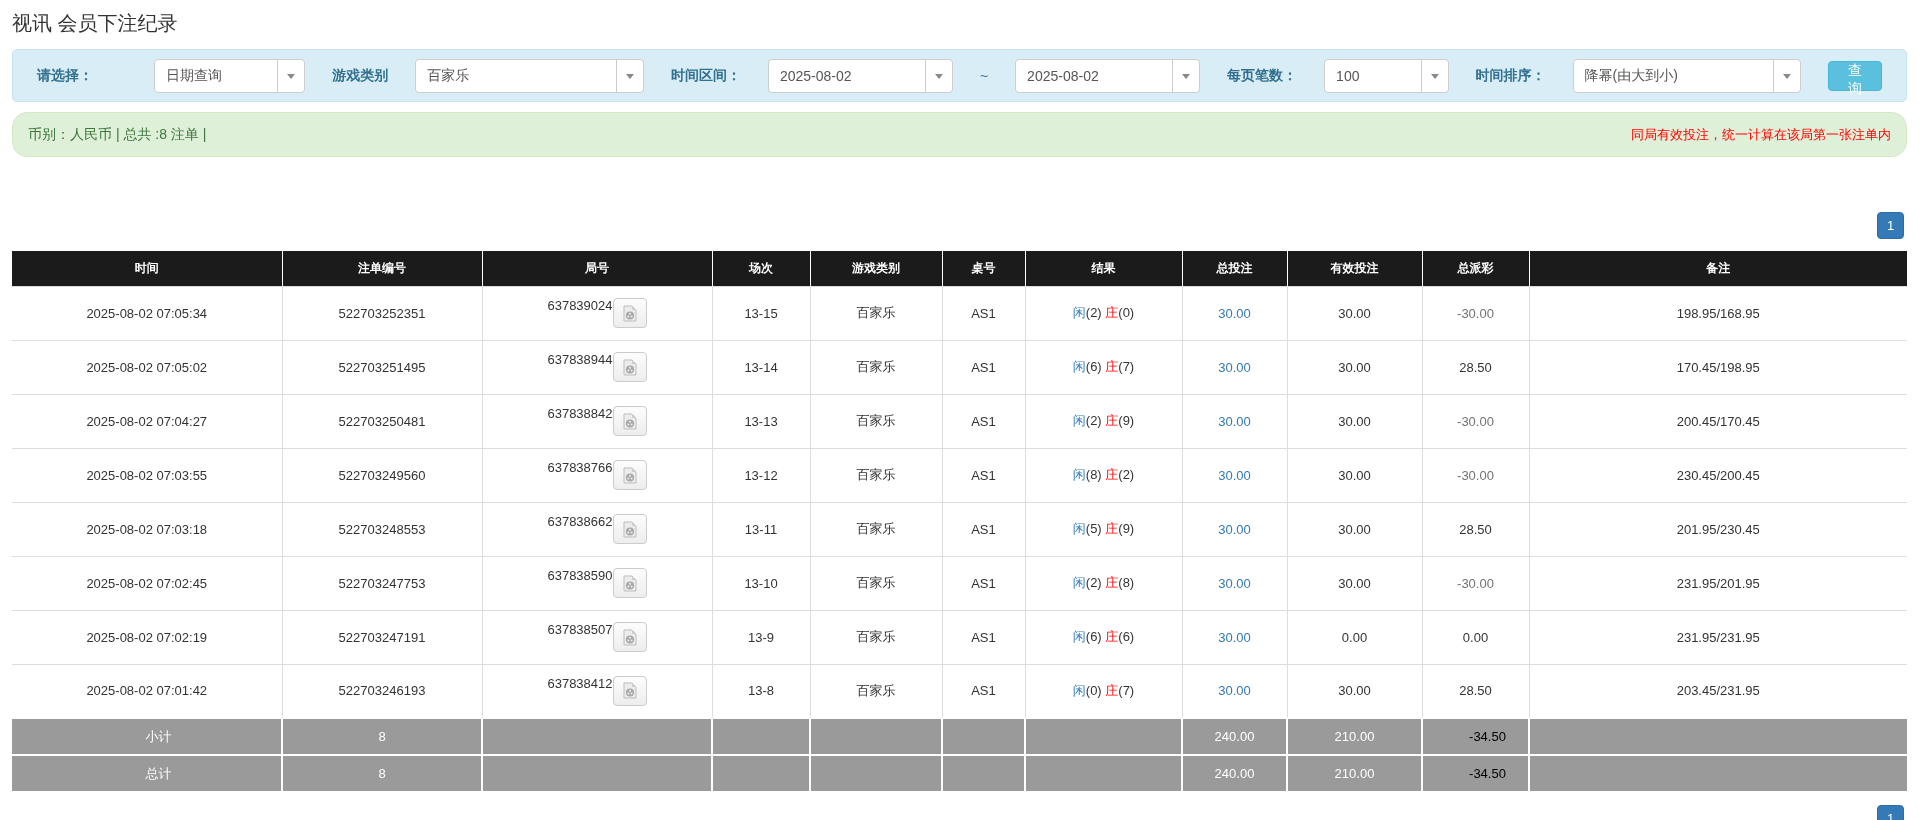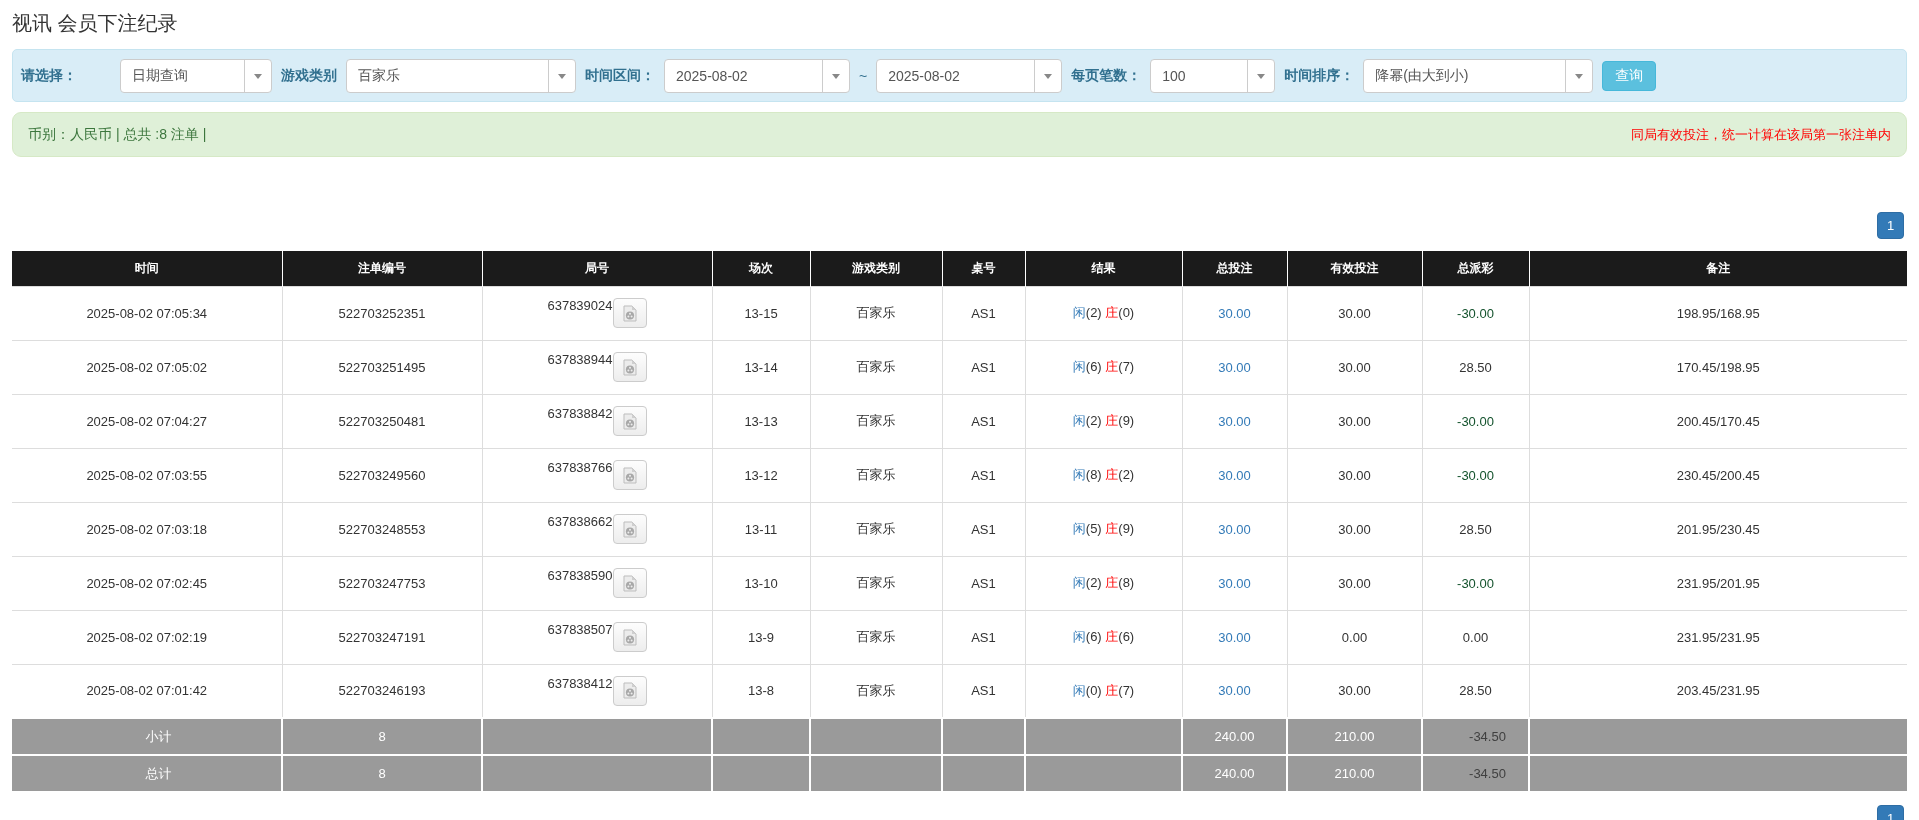--- a/index.html
+++ b/index.html
@@ -3,37 +3,37 @@
 <meta charset="utf-8">
 <style>
   * { margin:0; padding:0; box-sizing:border-box; }
   html,body { width:1919px; height:820px; overflow:hidden; background:#fff;
     font-family:"Liberation Sans","DejaVu Sans",sans-serif; }
   .page-title { margin:10px 0 0 12px; font-size:20px; color:#333; font-weight:400; }
 
   
   .filter-bar { margin:12px 12px 0 12px; height:53px; background:#d9edf7;
     border:1px solid #c5e4f0; border-radius:5px; display:flex; align-items:center;
-    padding:0 8px; gap:9px; }
+    padding:0 24px; gap:27px; }
   .f-label { font-size:14px; font-weight:bold; color:#31708f; white-space:nowrap; }
   .sel { position:relative; height:34px; background:#fff; border:1px solid #ccc;
     border-radius:4px; font-size:14px; color:#555; display:flex; align-items:center;
     padding:0 34px 0 11px; cursor:pointer; }
   .sel::before { content:""; position:absolute; right:26px; top:0; bottom:0;
     border-left:1px solid #ccc; }
   .caret { position:absolute; right:9px; top:50%; margin-top:-2px; width:0; height:0;
     border-left:4px solid transparent; border-right:4px solid transparent;
     border-top:5px solid #888; }
   .tilde { font-size:14px; color:#31708f; }
   .btn-search { height:30px; padding:0 12px; background:#5bc0de; border:1px solid #46b8da;
     border-radius:4px; color:#fff; font-size:14px; cursor:pointer; }
 
   
   .summary-bar { margin:10px 12px 0 12px; height:45px; background:#dff0d8;
-    border:1px solid #d6e9c6; border-radius:9px; display:flex; align-items:center;
+    border:1px solid #d6e9c6; border-radius:15px; display:flex; align-items:center;
     justify-content:space-between; padding:16px 15px; }
   .summary-left { font-size:14px; color:#3c763d; }
   .summary-right { font-size:13px; color:#f00; }
 
   
   .pager-top { margin:55px 15px 12px 0; display:flex; justify-content:flex-end; }
   .pager-bottom { margin:12px 15px 0 0; display:flex; justify-content:flex-end; }
   .page-btn { min-width:27px; height:27px; background:#337ab7; border:1px solid #2e6da4;
     border-radius:4px; color:#fff; font-size:13px; display:flex; align-items:center;
     justify-content:center; cursor:pointer; }
@@ -42,31 +42,31 @@
   table { width:1895px; margin:0 12px; border-collapse:collapse; table-layout:fixed; }
   thead th { background:#1b1b1b; color:#fff; font-size:12px; font-weight:bold;
     height:35px; text-align:center; border-right:1px solid #fff; }
   thead th:last-child { border-right:none; }
   tbody.data td { height:54px; font-size:13px; color:#333; text-align:center;
     border:1px solid #ddd; background:#fff; vertical-align:middle; }
   tbody.data tr td:first-child { border-left:none; }
   tbody.data tr td:last-child { border-right:none;margin-top:32px; }
   .blue { color:#337ab7; }
   .red { color:#f00; }
-  .neg { color:#14532d; }
+  .neg { color:#737373; }
   a.bet-link { color:#337ab7; text-decoration:none; cursor:pointer; }
   .round-wrap { display:inline-flex; align-items:flex-start; }
   .icon-btn { width:34px; height:30px; border:1px solid #ccc; border-radius:4px;
     background:linear-gradient(#fdfdfd,#ededed); display:inline-flex; align-items:center;
     justify-content:center; cursor:pointer; }
   tr.totals td { height:37px; background:#9a9a9a; color:#fff; font-size:13px;
     text-align:center; border:2px solid #fff; }
   tr.totals td:first-child { border-left:none;padding-left:24px; }
   tr.totals td:last-child { border-right:none; }
-  tr.totals td.neg { color:#404040;padding-left:24px; }
+  tr.totals td.neg { color:#000000;padding-left:24px; }
 </style>
 </head>
 <body>
 
 <div class="page-title">视讯 会员下注纪录</div>
 
 <div class="filter-bar">
   <span class="f-label">请选择：</span>
   <div class="sel" style="width:152px;margin-left:34px;">
     <span>日期查询</span>

